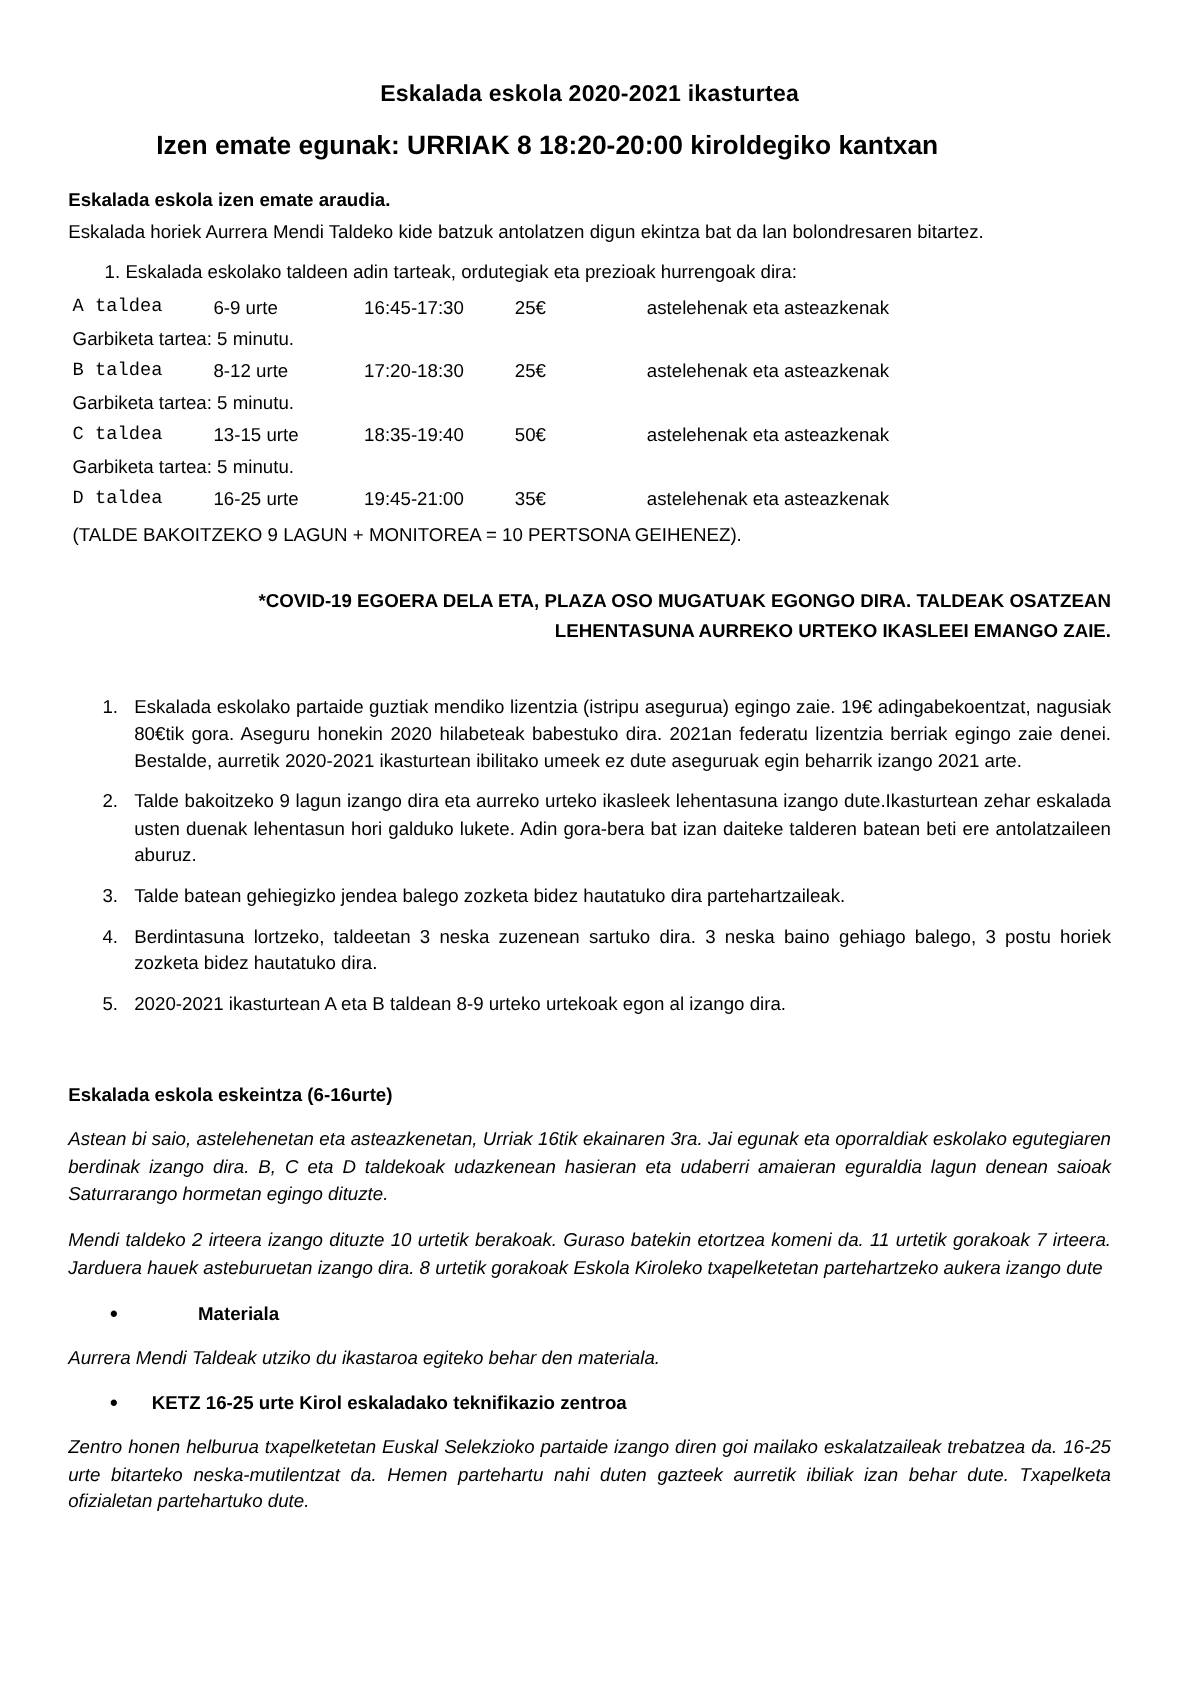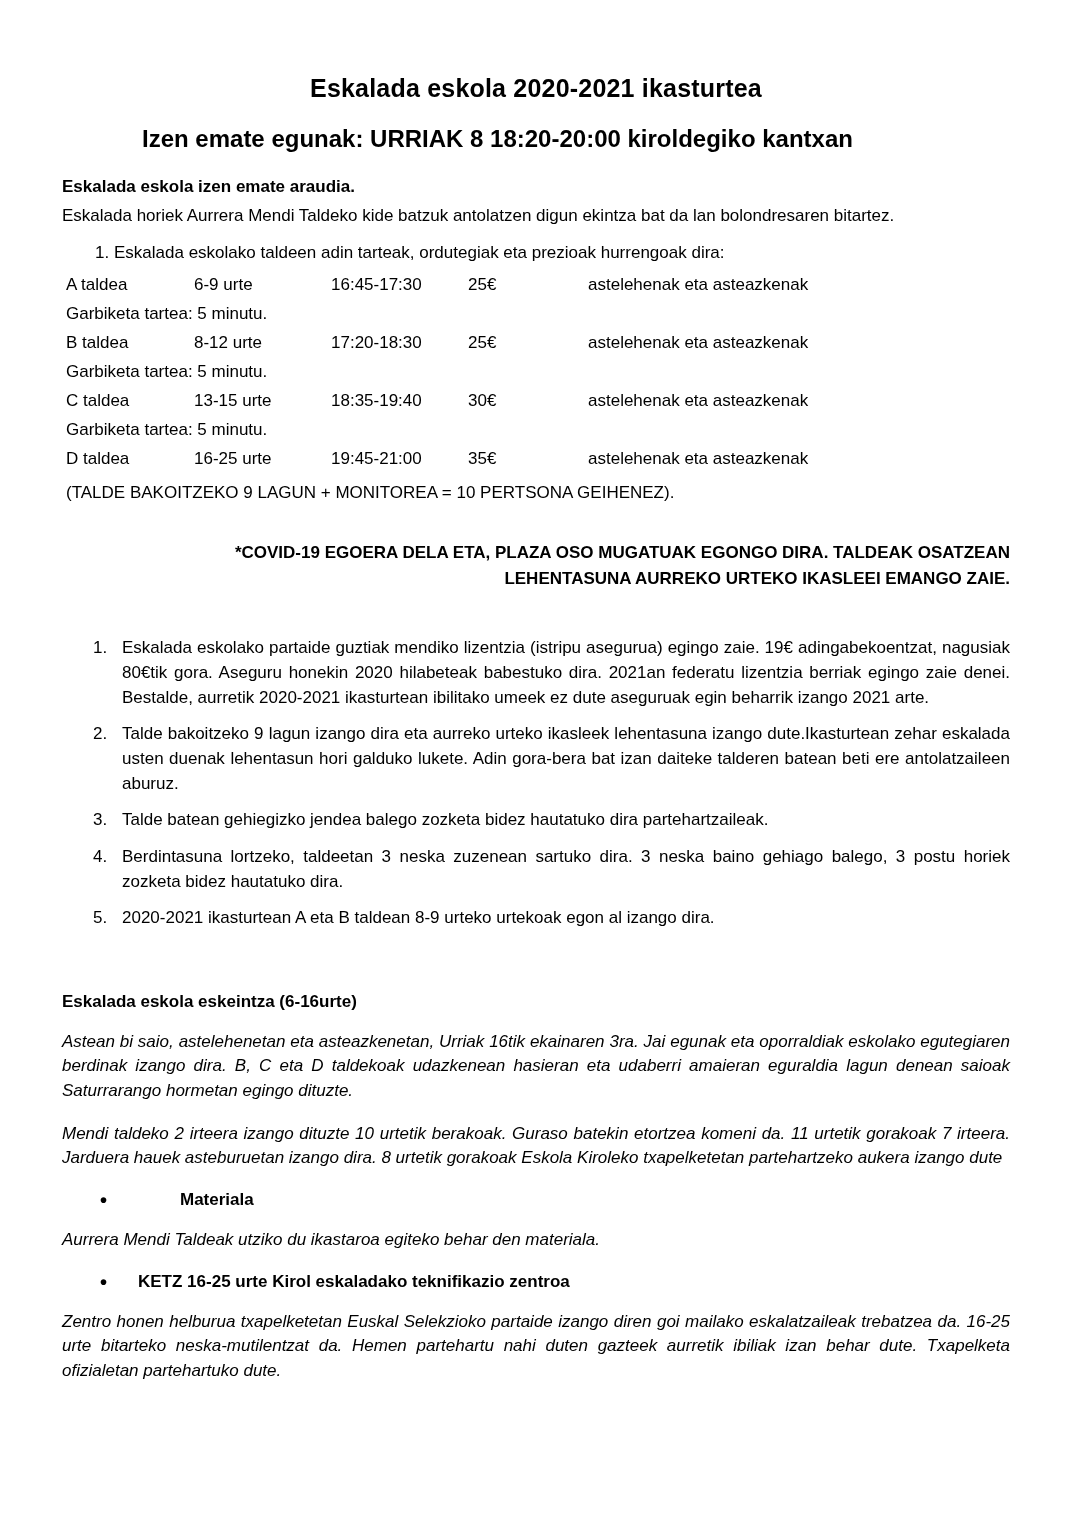--- a/index.html
+++ b/index.html
@@ -15,21 +15,21 @@
     font-size: 17px;
     line-height: 1.35;
   }
   .page {
     width: 1080px;
     min-height: 1529px;
     box-sizing: border-box;
     padding: 60px 70px 40px 62px;
   }
   h1.doc-title {
-    font-size: 25px;
+    font-size: 21px;
     font-weight: bold;
     text-align: center;
     margin: 12px 0 18px 0;
     letter-spacing: 0.2px;
   }
   h2.doc-subtitle {
     font-size: 24px;
     font-weight: bold;
     margin: 0 0 22px 0;
     padding-left: 80px;
@@ -54,21 +54,21 @@
   .sched-table {
     border-collapse: collapse;
     margin: 4px 0 0 4px;
     font-size: 17px;
   }
   .sched-table td {
     padding: 3px 0;
     vertical-align: top;
     white-space: nowrap;
   }
-  .col-team { width: 128px; }
+  .col-team { width: 128px; font-family: Liberation Mono, monospace; }
   .col-age { width: 137px; }
   .col-time { width: 137px; }
   .col-price { width: 120px; }
   .col-days { width: auto; }
   .cleaning-row td {
     padding-top: 3px;
     padding-bottom: 3px;
   }
   .note-row td {
     padding-top: 8px;
@@ -158,21 +158,21 @@
         <td class="col-price">25€</td>
         <td class="col-days">astelehenak eta asteazkenak</td>
       </tr>
       <tr class="cleaning-row">
         <td colspan="5">Garbiketa tartea: 5 minutu.</td>
       </tr>
       <tr>
         <td class="col-team">C taldea</td>
         <td class="col-age">13-15 urte</td>
         <td class="col-time">18:35-19:40</td>
-        <td class="col-price">30€</td>
+        <td class="col-price">50€</td>
         <td class="col-days">astelehenak eta asteazkenak</td>
       </tr>
       <tr class="cleaning-row">
         <td colspan="5">Garbiketa tartea: 5 minutu.</td>
       </tr>
       <tr>
         <td class="col-team">D taldea</td>
         <td class="col-age">16-25 urte</td>
         <td class="col-time">19:45-21:00</td>
         <td class="col-price">35€</td>

